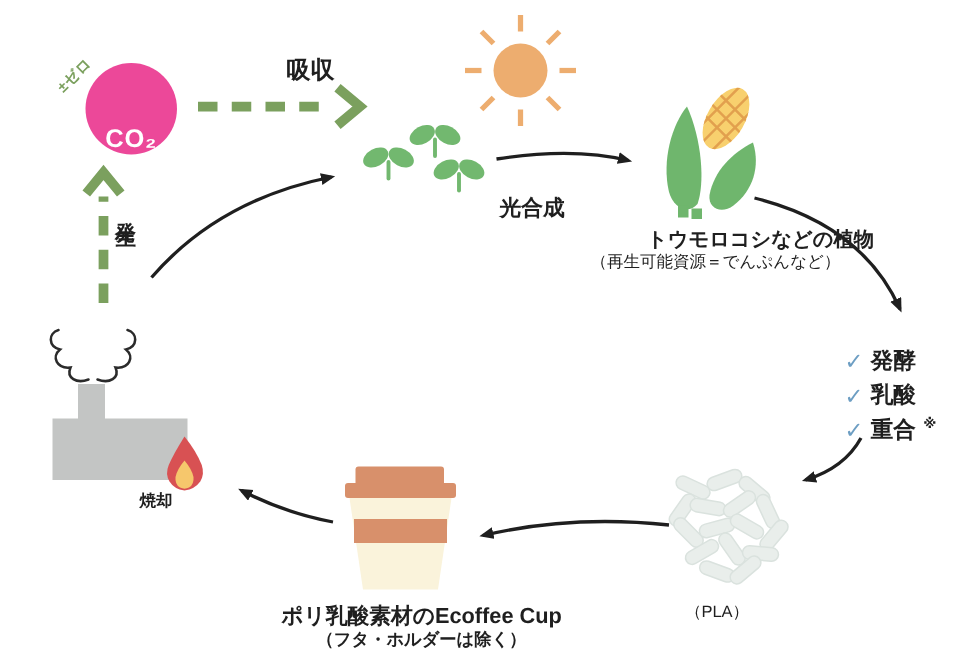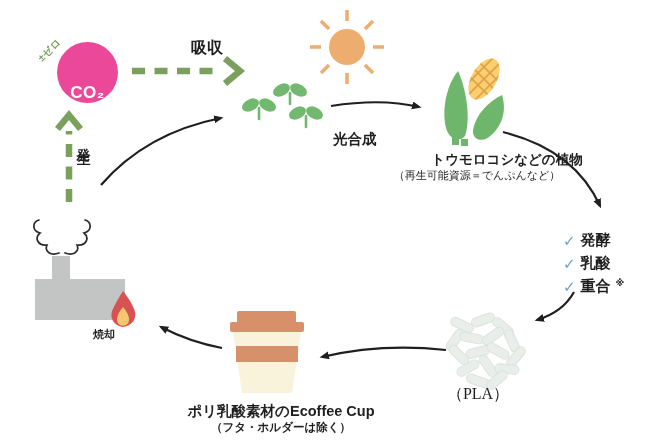--- a/index.html
+++ b/index.html
@@ -24,21 +24,21 @@
   .emit{left:44px;top:137px;writing-mode:vertical-rl;font-size:14px;letter-spacing:3px;}
   .photo{left:277px;top:131px;font-size:14.5px;margin-left:24px;}
   .corn-title{left:393px;top:152px;width:164px;font-size:13.5px;}
   .corn-sub{left:385px;top:169px;width:184px;font-size:11px;}
   .process{position:absolute;left:563px;top:229px;}
   .p-row{display:flex;align-items:center;height:23px;gap:5px;}
   .p-check{color:#6D9EC3;font-weight:bold;font-size:15px;}
   .p-label{font-weight:bold;font-size:15px;}
   .p-note{font-size:9px;position:relative;top:-4px;font-weight:bold;}
   .pla-title{left:428px;top:387px;width:100px;font-size:14.5px;}
-  .pla-sub{left:428px;top:385px;width:100px;font-size:16px;font-family:Liberation Serif, serif;}
+  .pla-sub{left:428px;top:402px;width:100px;font-size:11px;}
   .cup-title{left:146px;top:403px;width:206px;font-size:14.5px;}
   .cup-sub{left:146px;top:421px;width:206px;font-size:11.5px;}
   .incin{left:61px;top:328px;font-size:11px;}
 </style>
 </head>
 <body>
 
 <div class="stage">
 
   <svg class="art" width="650" height="444" viewBox="0 0 650 444">

